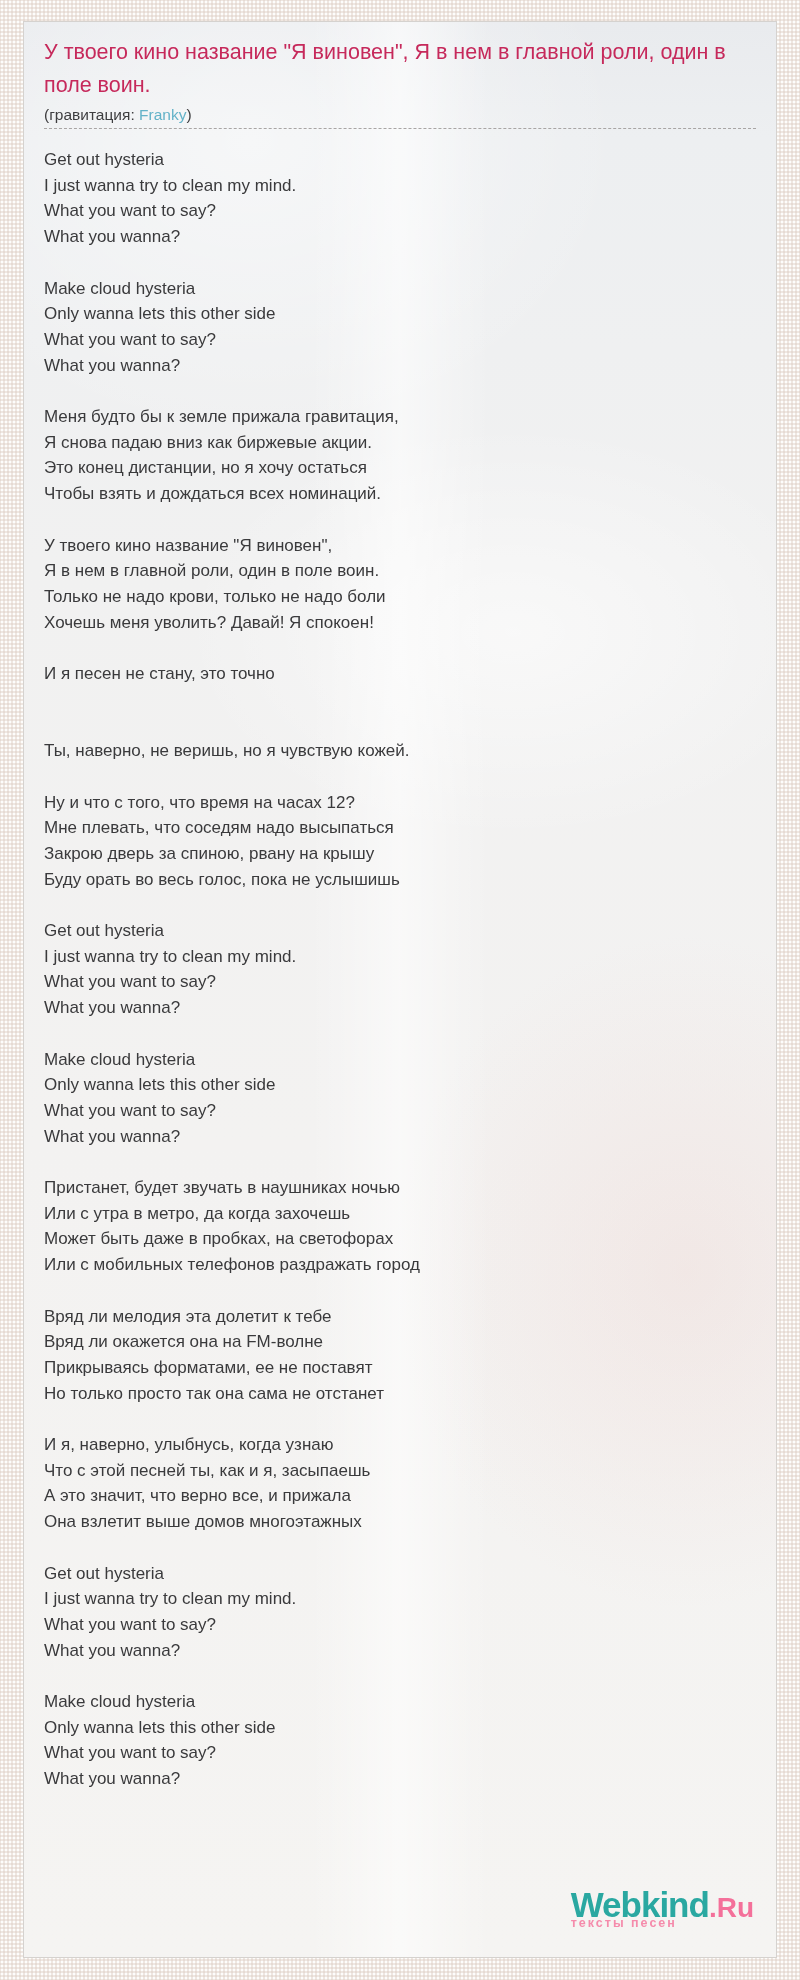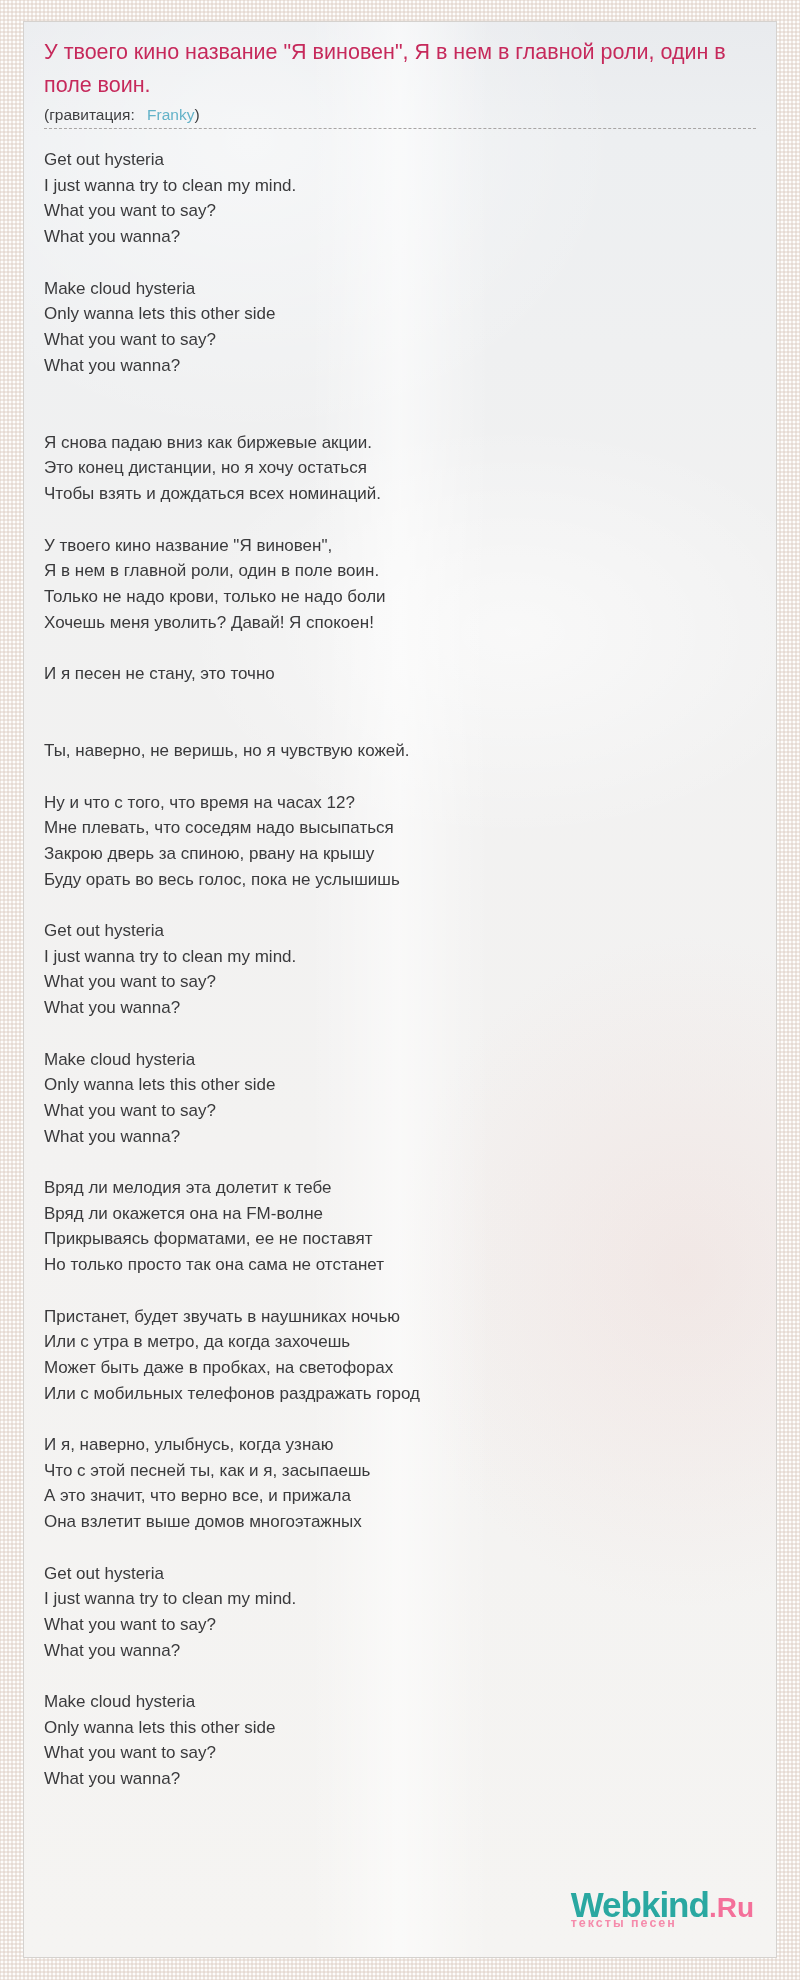--- a/index.html
+++ b/index.html
@@ -46,21 +46,20 @@
   .performer {
     margin-top: 3px;
     font-size: 15.5px;
     line-height: 19px;
     color: #3e3e40;
   }
   .performer-link {
     color: #63b2c8;
     text-decoration: none;
     cursor: pointer;
-    margin-left: 8px;
   }
   .separator {
     margin-top: 4px;
     border-bottom: 1px dashed #a8a5a4;
     height: 0;
   }
   .lyrics {
     margin-top: 18px;
     font-size: 17px;
     line-height: 25.7px;
@@ -114,28 +113,28 @@
 
   <div class="performer">
     <span>(гравитация: </span><a class="performer-link">Franky</a><span>)</span>
   </div>
 
   <div class="separator"></div>
 
   <div class="lyrics">
       <p class="stanza"><span>Get out hysteria</span><br><span>I just wanna try to clean my mind.</span><br><span>What you want to say?</span><br><span>What you wanna?</span></p>
       <p class="stanza"><span>Make cloud hysteria</span><br><span>Only wanna lets this other side</span><br><span>What you want to say?</span><br><span>What you wanna?</span></p>
-      <p class="stanza"><br><span>Я снова падаю вниз как биржевые акции.</span><br><span>Это конец дистанции, но я хочу остаться</span><br><span>Чтобы взять и дождаться всех номинаций.</span></p>
+      <p class="stanza"><span>Меня будто бы к земле прижала гравитация,</span><br><span>Я снова падаю вниз как биржевые акции.</span><br><span>Это конец дистанции, но я хочу остаться</span><br><span>Чтобы взять и дождаться всех номинаций.</span></p>
       <p class="stanza"><span>У твоего кино название "Я виновен",</span><br><span>Я в нем в главной роли, один в поле воин.</span><br><span>Только не надо крови, только не надо боли</span><br><span>Хочешь меня уволить? Давай! Я спокоен!</span></p>
       <p class="stanza"><span>И я песен не стану, это точно</span><br><br><br><span>Ты, наверно, не веришь, но я чувствую кожей.</span></p>
       <p class="stanza"><span>Ну и что с того, что время на часах 12?</span><br><span>Мне плевать, что соседям надо высыпаться</span><br><span>Закрою дверь за спиною, рвану на крышу</span><br><span>Буду орать во весь голос, пока не услышишь</span></p>
       <p class="stanza"><span>Get out hysteria</span><br><span>I just wanna try to clean my mind.</span><br><span>What you want to say?</span><br><span>What you wanna?</span></p>
       <p class="stanza"><span>Make cloud hysteria</span><br><span>Only wanna lets this other side</span><br><span>What you want to say?</span><br><span>What you wanna?</span></p>
+      <p class="stanza"><span>Пристанет, будет звучать в наушниках ночью</span><br><span>Или с утра в метро, да когда захочешь</span><br><span>Может быть даже в пробках, на светофорах</span><br><span>Или с мобильных телефонов раздражать город</span></p>
       <p class="stanza"><span>Вряд ли мелодия эта долетит к тебе</span><br><span>Вряд ли окажется она на FM-волне</span><br><span>Прикрываясь форматами, ее не поставят</span><br><span>Но только просто так она сама не отстанет</span></p>
-      <p class="stanza"><span>Пристанет, будет звучать в наушниках ночью</span><br><span>Или с утра в метро, да когда захочешь</span><br><span>Может быть даже в пробках, на светофорах</span><br><span>Или с мобильных телефонов раздражать город</span></p>
       <p class="stanza"><span>И я, наверно, улыбнусь, когда узнаю</span><br><span>Что с этой песней ты, как и я, засыпаешь</span><br><span>А это значит, что верно все, и прижала</span><br><span>Она взлетит выше домов многоэтажных</span></p>
       <p class="stanza"><span>Get out hysteria</span><br><span>I just wanna try to clean my mind.</span><br><span>What you want to say?</span><br><span>What you wanna?</span></p>
       <p class="stanza"><span>Make cloud hysteria</span><br><span>Only wanna lets this other side</span><br><span>What you want to say?</span><br><span>What you wanna?</span></p>
     </div>
 
   <div class="footer">
     <a class="logo">
       <span class="logo-main">Webkind</span><span class="logo-suffix">.Ru</span>
       <div class="logo-tagline">тексты песен</div>
     </a>

